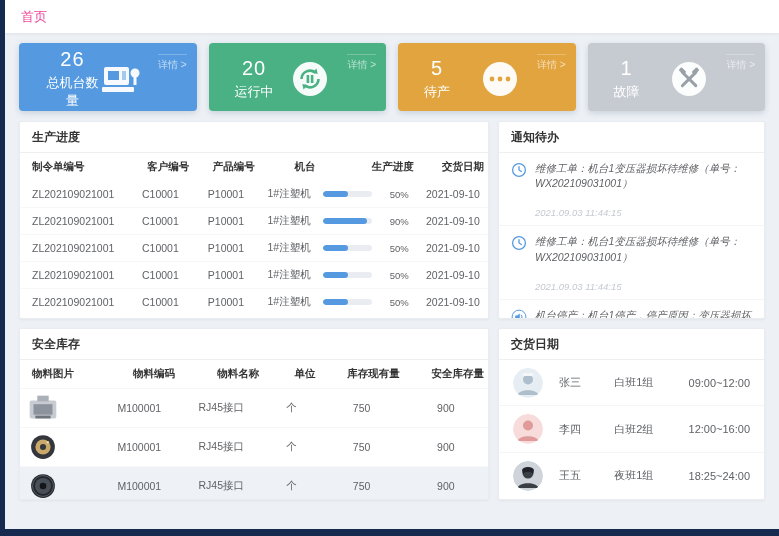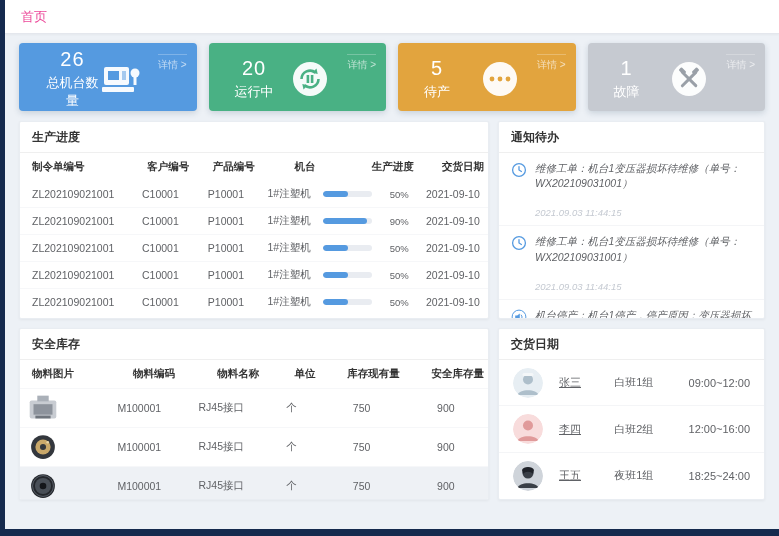--- a/index.html
+++ b/index.html
@@ -76,21 +76,21 @@
   .notif-icon { width:16px; height:16px; flex:0 0 auto; margin-top:1px; }
   .notif-icon svg { width:16px; height:16px; }
   .notif-text { font-size:10.5px; color:#606266; line-height:1.45; }
   .notif-time { font-size:9.5px; color:#c4c9d1; margin-top:16px; }
 
   
   .staff-row { display:flex; align-items:center; padding:0 14px; height:52px; border-bottom:1px solid #f4f5f7; }
   .staff-row:last-child { border-bottom:none; }
   .avatar { width:30px; height:30px; border-radius:50%; overflow:hidden; flex:0 0 auto; }
   .avatar svg { width:30px; height:30px; display:block; }
-  .staff-name { width:58px; margin-left:16px; font-size:11px; color:#606266;text-decoration:underline; }
+  .staff-name { width:58px; margin-left:16px; font-size:11px; color:#606266; }
   .staff-shift { width:78px; font-size:11px; color:#606266; }
   .staff-time { flex:1; font-size:11px; color:#606266; }
 </style>
 </head>
 <body>
 
 <div class="topbar">
   <span>首页</span>
 </div>
 

